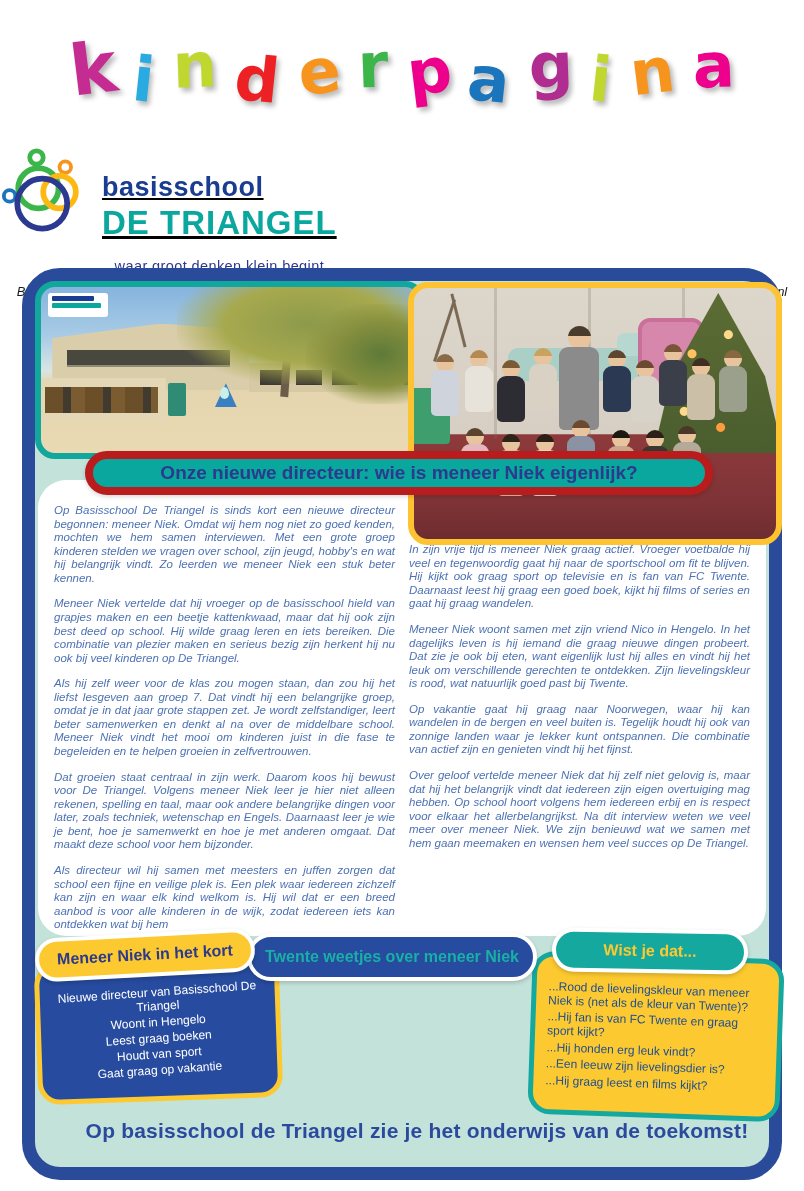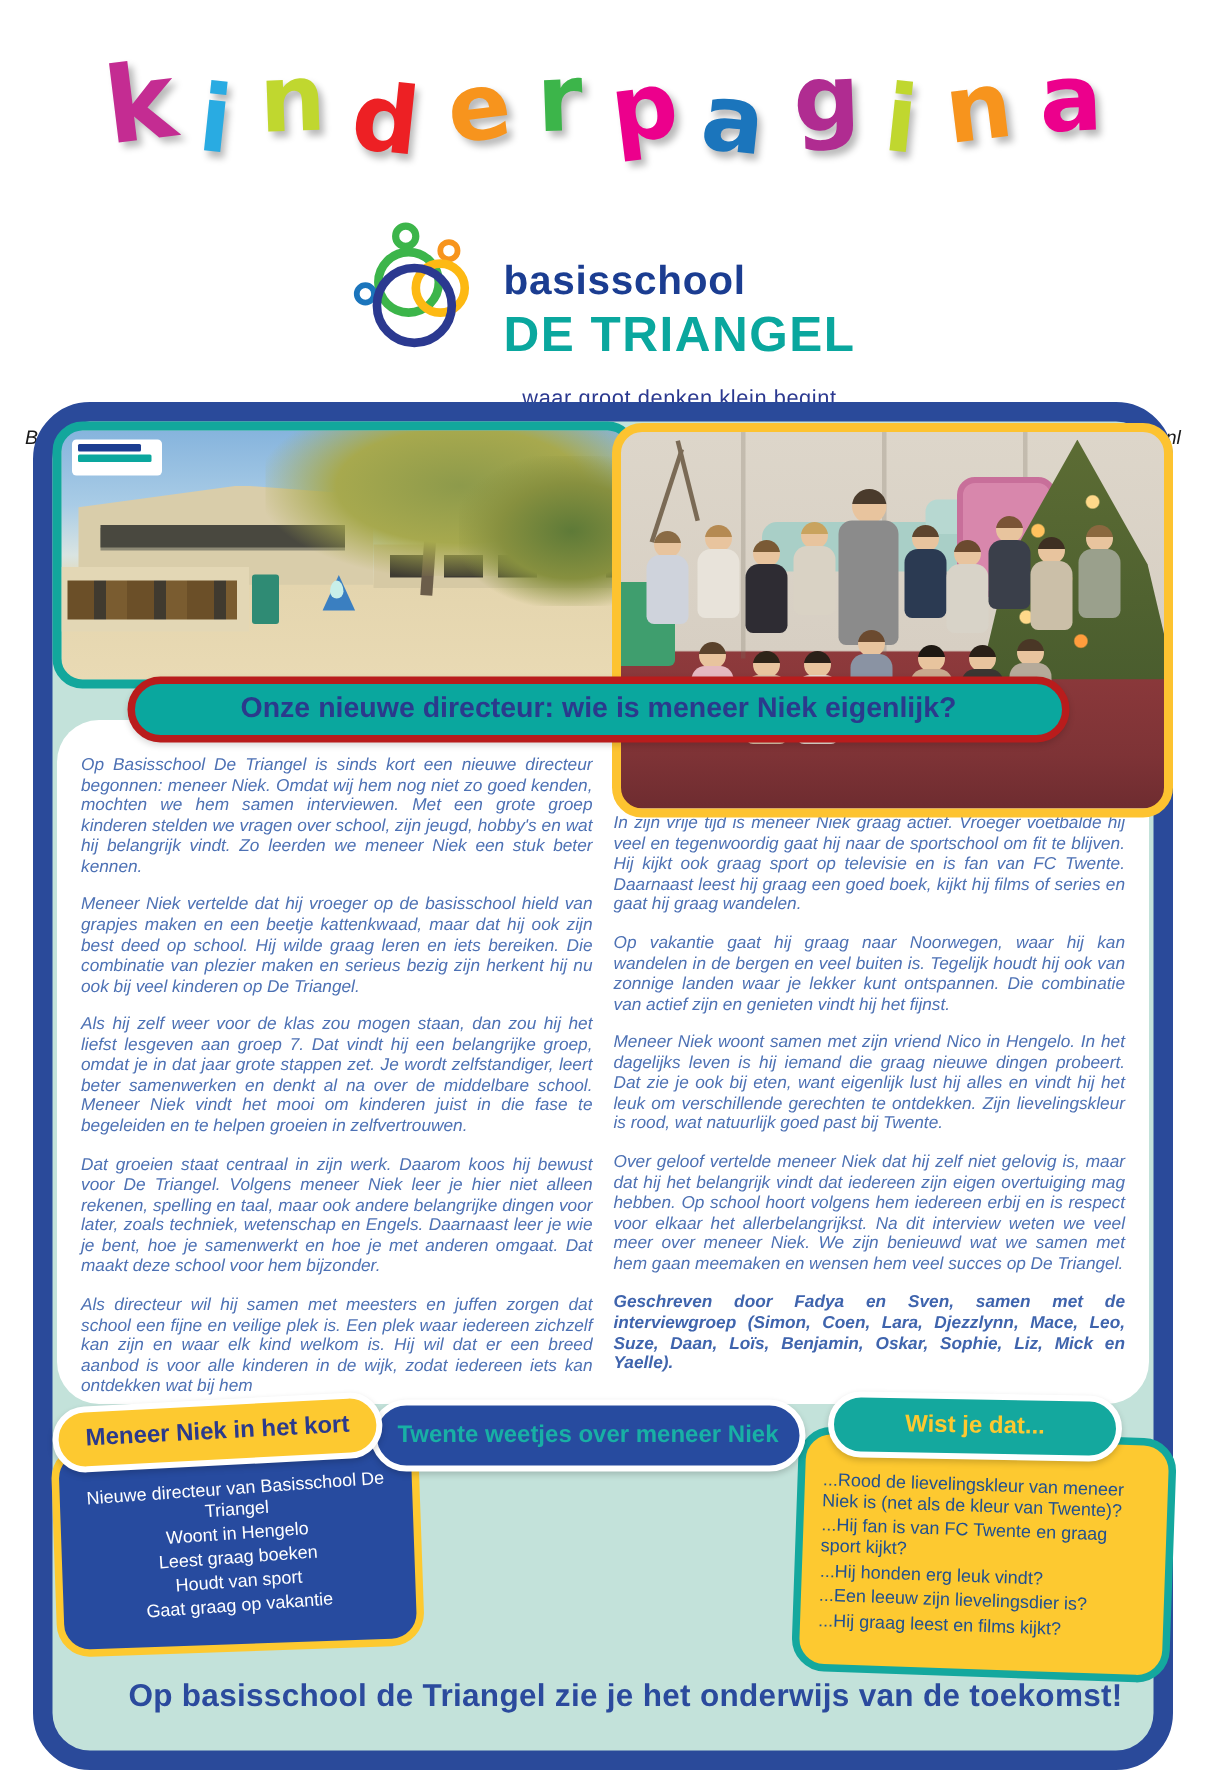--- a/index.html
+++ b/index.html
@@ -9,21 +9,21 @@
   
   .masthead{position:absolute;left:0;top:0;width:804px;text-align:center;}
   .title-row{padding-top:26px;height:118px;white-space:nowrap;}
   .t-letter{display:inline-block;font:700 62px "DejaVu Sans",sans-serif;
             margin:0 9px;text-shadow:3px 4px 5px rgba(0,0,0,.28);}
   .t-letter:nth-child(odd){transform:rotate(-7deg) translateY(2px);}
   .t-letter:nth-child(even){transform:rotate(6deg) translateY(10px);}
   .t-letter:nth-child(3n){transform:rotate(-2deg) translateY(-4px);}
   .t-letter:first-child{font-size:70px;}
 
-  .logo-block{margin-top:2px;display:flex;justify-content:center;align-items:flex-start;gap:6px;}
+  .logo-block{margin-top:2px;display:flex;justify-content:flex-start;align-items:flex-start;gap:6px;text-decoration:underline;}
   .logo-text{text-align:left;padding-top:26px;}
   .logo-line1{font-weight:700;font-size:27px;color:#1b3d91;letter-spacing:.5px;}
   .logo-line2{font-weight:700;font-size:33px;color:#0aa79e;letter-spacing:1px;margin-top:1px;}
   .logo-tagline{font-size:14.5px;color:#2b3990;margin-top:16px;text-align:center;letter-spacing:.4px;}
   .address{margin-top:10px;font-style:italic;font-size:13px;color:#1a1a1a;}
 
   
   .main-frame{position:absolute;left:22px;top:268px;width:760px;height:912px;
       box-sizing:border-box;border:13px solid #2a4a9a;border-radius:38px;
       background:#c3e2da;}
@@ -85,21 +85,21 @@
   .person::before{content:"";position:absolute;top:0;left:50%;margin-left:-9px;width:18px;height:18px;
       border-radius:50%;background:linear-gradient(180deg,var(--hair,#5a4430) 0 44%,var(--skin,#e8c49e) 44%);}
   .person::after{content:"";position:absolute;top:16px;left:1px;right:1px;bottom:0;
       border-radius:9px 9px 5px 5px;background:var(--shirt,#888);}
   .person.tall{width:42px;height:104px;}
   .person.tall::before{width:23px;height:23px;margin-left:-11px;}
   .person.tall::after{top:21px;}
 
   
   .headline-pill{position:absolute;left:50px;top:170px;width:628px;height:44px;z-index:5;
-      background:#0aa79e;border:5px solid #b91c1c;border-radius:28px;box-sizing:border-box;
+      background:#0aa79e;border:8px solid #b91c1c;border-radius:28px;box-sizing:border-box;
       display:flex;align-items:center;justify-content:center;
       font-weight:700;font-size:19px;color:#2b3a8c;box-shadow:0 2px 4px rgba(0,0,0,.15);}
 
   
   .article-box{position:absolute;left:3px;top:199px;width:728px;height:456px;background:#fff;
       border-radius:28px;z-index:1;box-sizing:border-box;
       padding:24px 16px 10px;display:flex;gap:14px;}
   .col{flex:1;color:#4d71b4;font-size:11.5px;line-height:1.18;text-align:justify;}
   .col p{margin:0 0 12px;font-style:italic;}
   .credits{font-weight:700;color:#3f64ad;}
@@ -219,25 +219,24 @@
         <p>Op Basisschool De Triangel is sinds kort een nieuwe directeur begonnen: meneer Niek. Omdat wij hem nog niet zo goed kenden, mochten we hem samen interviewen. Met een grote groep kinderen stelden we vragen over school, zijn jeugd, hobby's en wat hij belangrijk vindt. Zo leerden we meneer Niek een stuk beter kennen.</p>
         <p>Meneer Niek vertelde dat hij vroeger op de basisschool hield van grapjes maken en een beetje kattenkwaad, maar dat hij ook zijn best deed op school. Hij wilde graag leren en iets bereiken. Die combinatie van plezier maken en serieus bezig zijn herkent hij nu ook bij veel kinderen op De Triangel.</p>
         <p>Als hij zelf weer voor de klas zou mogen staan, dan zou hij het liefst lesgeven aan groep 7. Dat vindt hij een belangrijke groep, omdat je in dat jaar grote stappen zet. Je wordt zelfstandiger, leert beter samenwerken en denkt al na over de middelbare school. Meneer Niek vindt het mooi om kinderen juist in die fase te begeleiden en te helpen groeien in zelfvertrouwen.</p>
         <p>Dat groeien staat centraal in zijn werk. Daarom koos hij bewust voor De Triangel. Volgens meneer Niek leer je hier niet alleen rekenen, spelling en taal, maar ook andere belangrijke dingen voor later, zoals techniek, wetenschap en Engels. Daarnaast leer je wie je bent, hoe je samenwerkt en hoe je met anderen omgaat. Dat maakt deze school voor hem bijzonder.</p>
         <p>Als directeur wil hij samen met meesters en juffen zorgen dat school een fijne en veilige plek is. Een plek waar iedereen zichzelf kan zijn en waar elk kind welkom is. Hij wil dat er een breed aanbod is voor alle kinderen in de wijk, zodat iedereen iets kan ontdekken wat bij hem</p>
       </div>
     <div class="col">
       <div>
           <p>of haar past. Het belangrijkste vindt hij dat kinderen met plezier naar school gaan en goed voorbereid worden op de toekomst.</p>
           <p>In zijn vrije tijd is meneer Niek graag actief. Vroeger voetbalde hij veel en tegenwoordig gaat hij naar de sportschool om fit te blijven. Hij kijkt ook graag sport op televisie en is fan van FC Twente. Daarnaast leest hij graag een goed boek, kijkt hij films of series en gaat hij graag wandelen.</p>
+          <p>Meneer Niek woont samen met zijn vriend Nico in Hengelo. In het dagelijks leven is hij iemand die graag nieuwe dingen probeert. Dat zie je ook bij eten, want eigenlijk lust hij alles en vindt hij het leuk om verschillende gerechten te ontdekken. Zijn lievelingskleur is rood, wat natuurlijk goed past bij Twente.</p>
           <p>Op vakantie gaat hij graag naar Noorwegen, waar hij kan wandelen in de bergen en veel buiten is. Tegelijk houdt hij ook van zonnige landen waar je lekker kunt ontspannen. Die combinatie van actief zijn en genieten vindt hij het fijnst.</p>
-          <p>Meneer Niek woont samen met zijn vriend Nico in Hengelo. In het dagelijks leven is hij iemand die graag nieuwe dingen probeert. Dat zie je ook bij eten, want eigenlijk lust hij alles en vindt hij het leuk om verschillende gerechten te ontdekken. Zijn lievelingskleur is rood, wat natuurlijk goed past bij Twente.</p>
           <p>Over geloof vertelde meneer Niek dat hij zelf niet gelovig is, maar dat hij het belangrijk vindt dat iedereen zijn eigen overtuiging mag hebben. Op school hoort volgens hem iedereen erbij en is respect voor elkaar het allerbelangrijkst. Na dit interview weten we veel meer over meneer Niek. We zijn benieuwd wat we samen met hem gaan meemaken en wensen hem veel succes op De Triangel.</p>
         </div>
-      <p class="credits">Geschreven door Fadya en Sven, samen met de interviewgroep (Simon, Coen, Lara, Djezzlynn, Mace, Leo, Suze, Daan, Loïs, Benjamin, Oskar, Sophie, Liz, Mick en Yaelle).</p>
     </div>
   </div>
 
   <div class="fact-body fb1">
     <div>
         <div>Nieuwe directeur van Basisschool De Triangel</div>
         <div>Woont in Hengelo</div>
         <div>Leest graag boeken</div>
         <div>Houdt van sport</div>
         <div>Gaat graag op vakantie</div>

